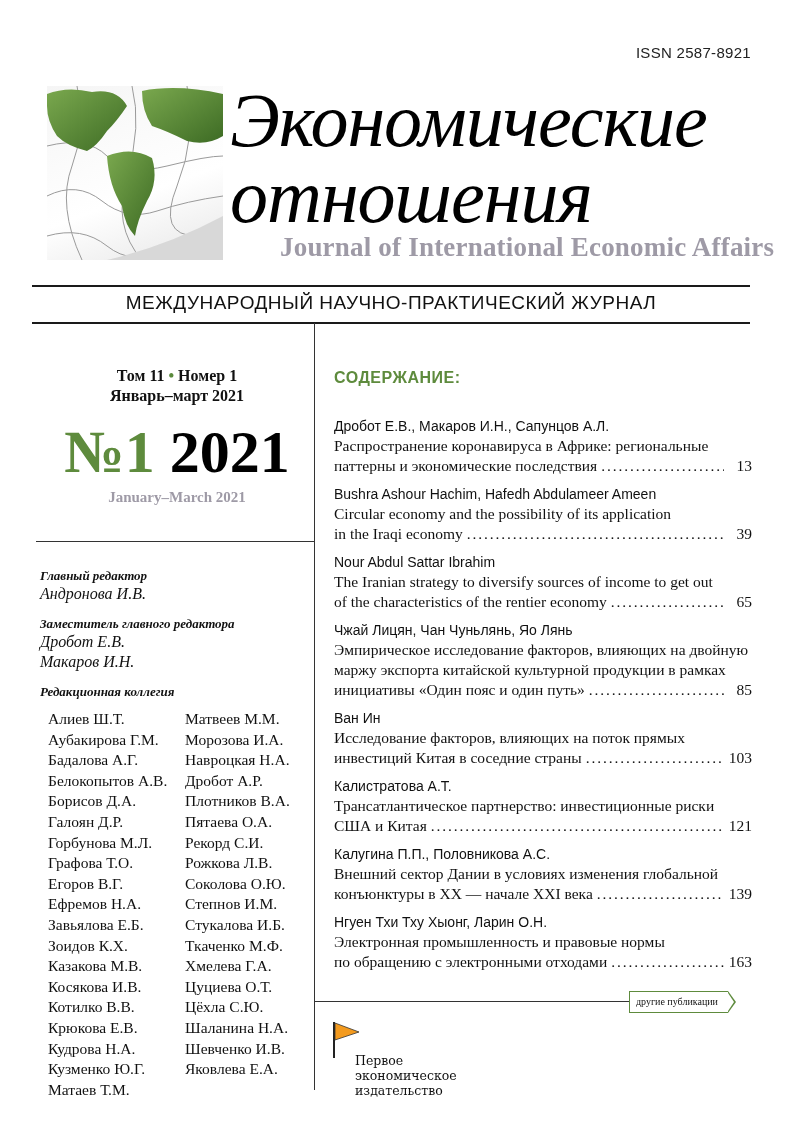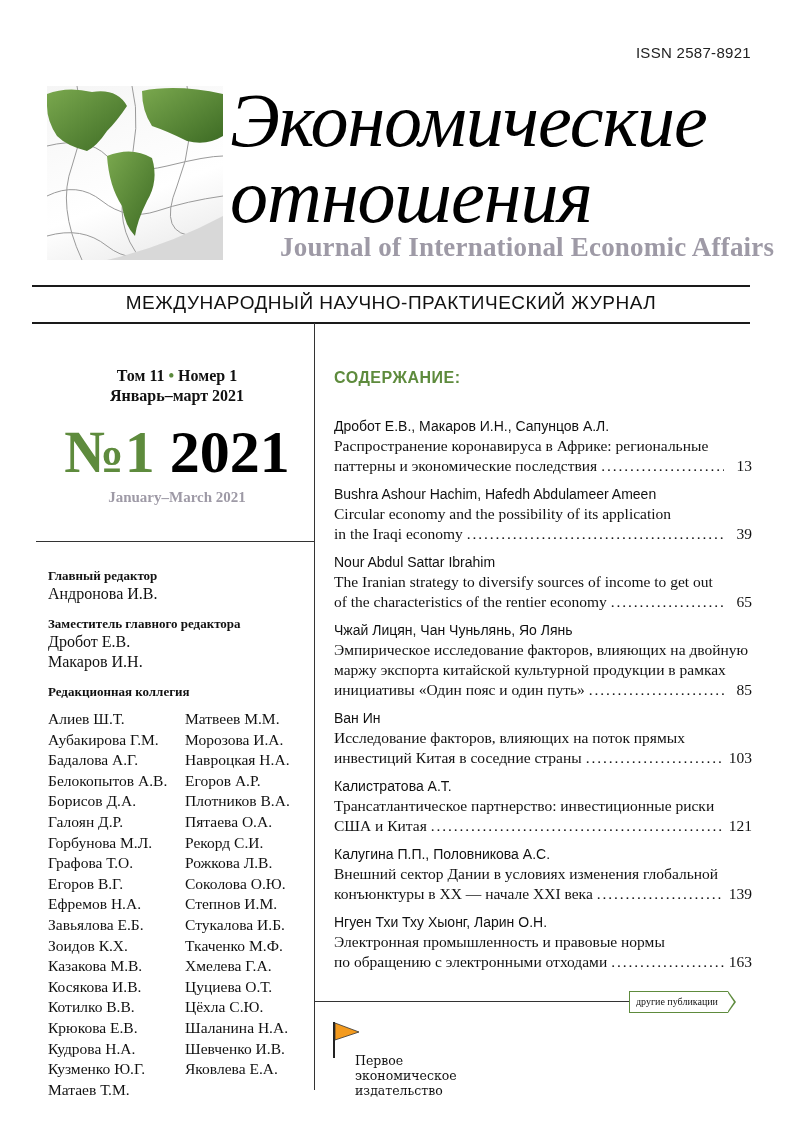--- a/index.html
+++ b/index.html
@@ -20,21 +20,21 @@
   .vdivider { position: absolute; left: 314px; top: 323px; width: 1px; height: 767px; background: #333; }
   .hdiv-left { position: absolute; left: 36px; top: 541px; width: 278px; height: 1px; background: #333; }
 
   .vol-ru { position: absolute; left: 40px; width: 274px; top: 366px; text-align: center; font-weight: bold; font-size: 16px; line-height: 20px; color: #111; }
   .vol-ru .dot { color: #5a8a3c; }
   .bignum { position: absolute; left: 40px; width: 274px; top: 420px; text-align: center; font-weight: bold; font-size: 60px; line-height: 64px; }
   .bignum .num { color: #5e8b3d; }
   .bignum .year { color: #000; }
   .vol-en { position: absolute; left: 40px; width: 274px; top: 486px; text-align: center; font-weight: bold; font-size: 15px; line-height: 22px; color: #9e9aa6; }
 
-  .ed-block { position: absolute; left: 48px; top: 568px; width: 264px; }
+  .ed-block { position: absolute; left: 40px; top: 568px; width: 264px; font-style: italic; }
   .ed-head { font-weight: bold; font-size: 13px; line-height: 16px; color: #111; }
   .ed-name { font-size: 16px; line-height: 20px; color: #111; }
   .ed-gap { height: 12px; }
 
   .board { position: absolute; left: 48px; top: 709px; width: 264px; display: grid; grid-template-columns: 137px 127px; font-size: 15.5px; line-height: 20.6px; color: #111; }
 
   .toc-title { position: absolute; left: 334px; top: 369px; font-family: "Liberation Sans", sans-serif; font-weight: bold; font-size: 16px; color: #5e8b3d; letter-spacing: 0.5px; }
   .toc { position: absolute; left: 334px; top: 417px; width: 418px; }
   .toc-item { margin-bottom: 9px; }
   .toc-authors { font-family: "Liberation Sans", sans-serif; font-size: 14px; line-height: 19px; color: #111; }
@@ -125,21 +125,21 @@
 </div>
 
 <div class="board">
   <div>Алиев Ш.Т.</div>
     <div>Матвеев М.М.</div>
   <div>Аубакирова Г.М.</div>
     <div>Морозова И.А.</div>
   <div>Бадалова А.Г.</div>
     <div>Навроцкая Н.А.</div>
   <div>Белокопытов А.В.</div>
-    <div>Егоров А.Р.</div>
+    <div>Дробот А.Р.</div>
   <div>Борисов Д.А.</div>
     <div>Плотников В.А.</div>
   <div>Галоян Д.Р.</div>
     <div>Пятаева О.А.</div>
   <div>Горбунова М.Л.</div>
     <div>Рекорд С.И.</div>
   <div>Графова Т.О.</div>
     <div>Рожкова Л.В.</div>
   <div>Егоров В.Г.</div>
     <div>Соколова О.Ю.</div>

